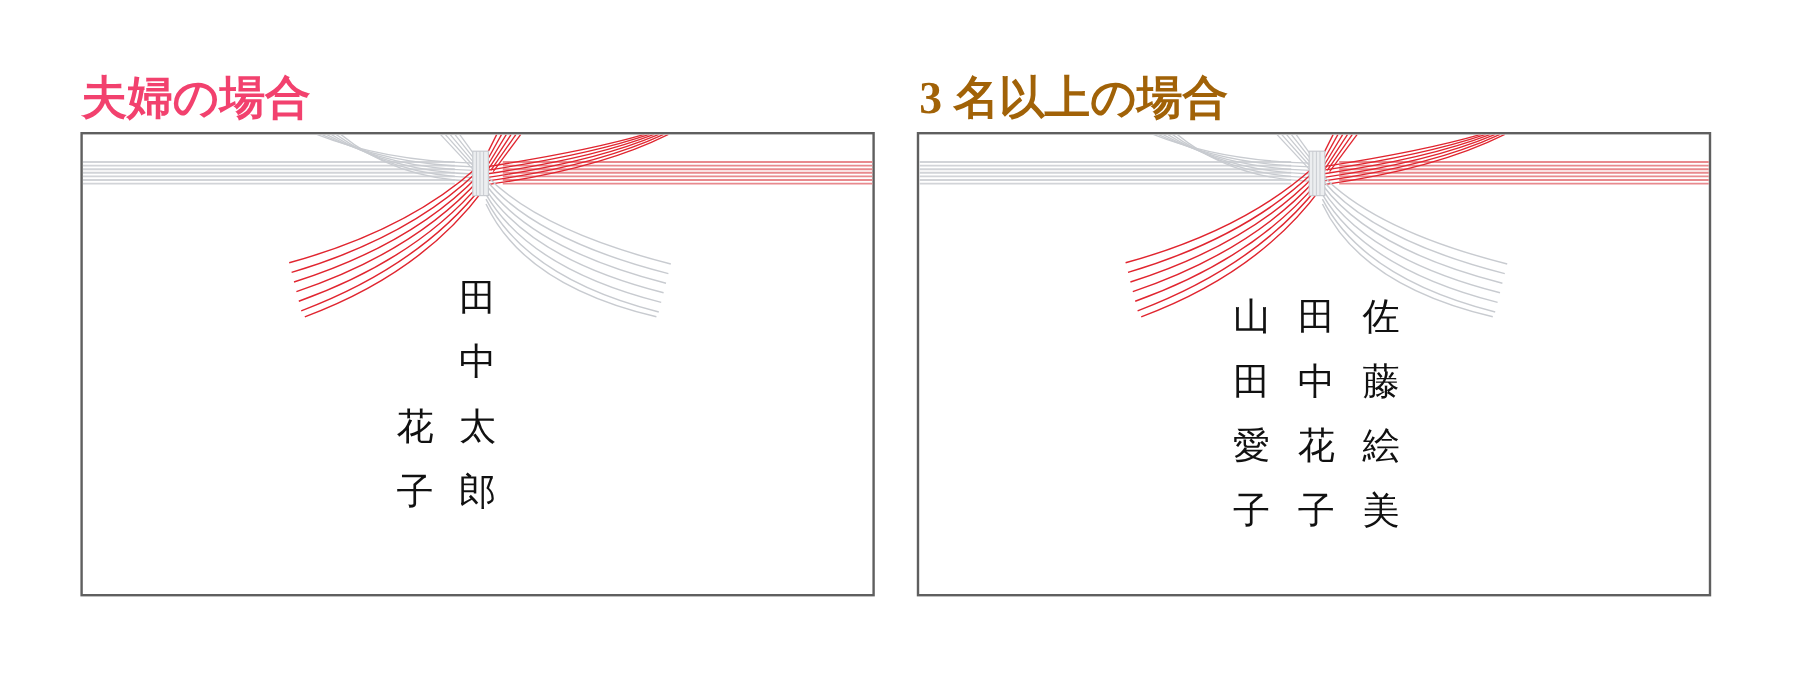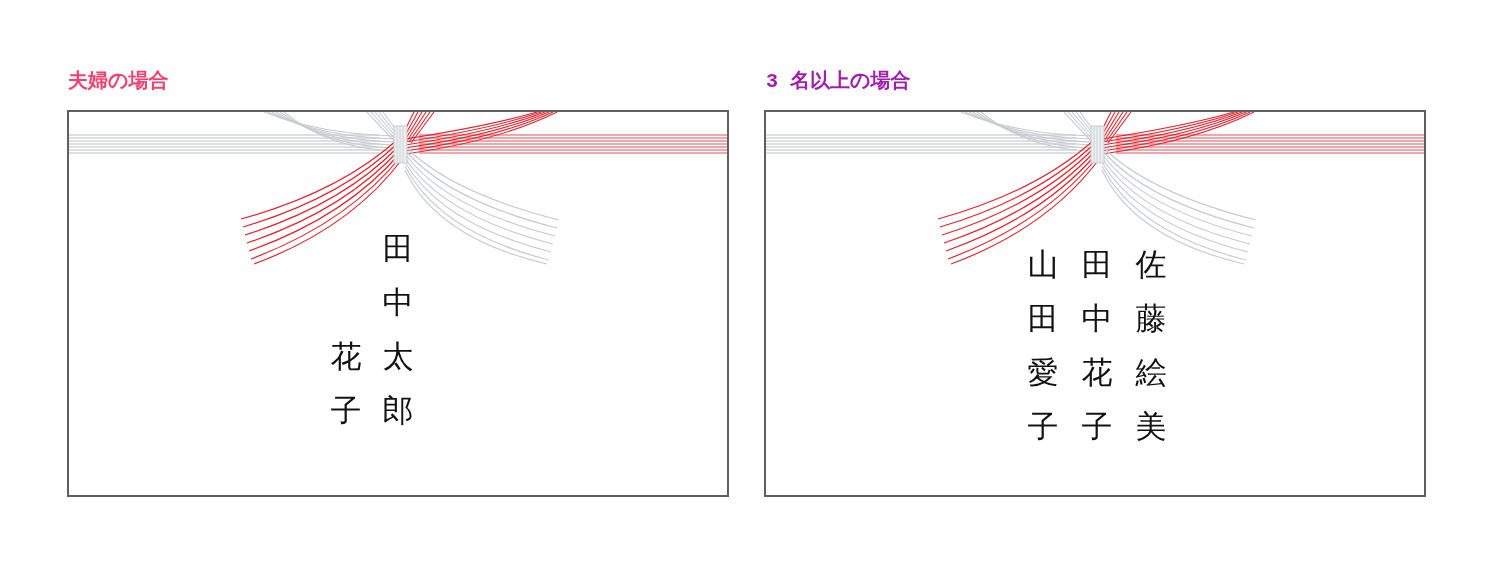--- a/index.html
+++ b/index.html
@@ -1,20 +1,20 @@
 <!DOCTYPE html>
 <html><head>
 <meta charset="utf-8">
 <style>
   html, body { margin: 0; padding: 0; background: #ffffff; }
   body { width: 1498px; height: 573px; position: relative; overflow: hidden; font-family: "DejaVu Sans", sans-serif; }
   .heading {
     position: absolute; top: 62px; height: 40px;
-    font-family: Liberation Mono, monospace; font-weight: bold;
-    font-size: 20px; line-height: 40px; letter-spacing: 0px;
+    font-family: Liberation Serif, serif; font-weight: bold;
+    font-size: 38px; line-height: 40px; letter-spacing: 0px;
   }
   .card {
     position: absolute; top: 110px; width: 662px; height: 387px;
     border: 2px solid #5f5f5f; box-sizing: border-box; background: #fff; overflow: hidden;
   }
   .card svg.cord { position: absolute; left: 0; top: 0; }
   .name-col {
     position: absolute; width: 40px; text-align: center;
     font-family: "DejaVu Serif", serif; font-size: 31px; color: #111;
   }
@@ -116,21 +116,21 @@
     <span>中</span>
     <span>太</span>
     <span>郎</span>
   </div>
   <div class="name-col" style="left:257px;top:217px;">
     <span>花</span>
     <span>子</span>
   </div>
 </div>
 
-<div class="heading" style="left:766px;color:#a21caf;">3 名以上の場合</div>
+<div class="heading" style="left:766px;color:#a16207;">3 名以上の場合</div>
 <div class="card" style="left:764px;">
   <svg class="cord" width="662" height="387" viewBox="0 0 662 387">
     <g transform="translate(0,0)">
       <g stroke="#d2d4d8" stroke-width="1.6" fill="none">
         <path d="M0 23 H310"></path>
           <path d="M0 26 H310"></path>
           <path d="M0 29 H310"></path>
           <path d="M0 32 H310"></path>
         <path d="M0 35 H310"></path>
           <path d="M0 38 H310"></path>

